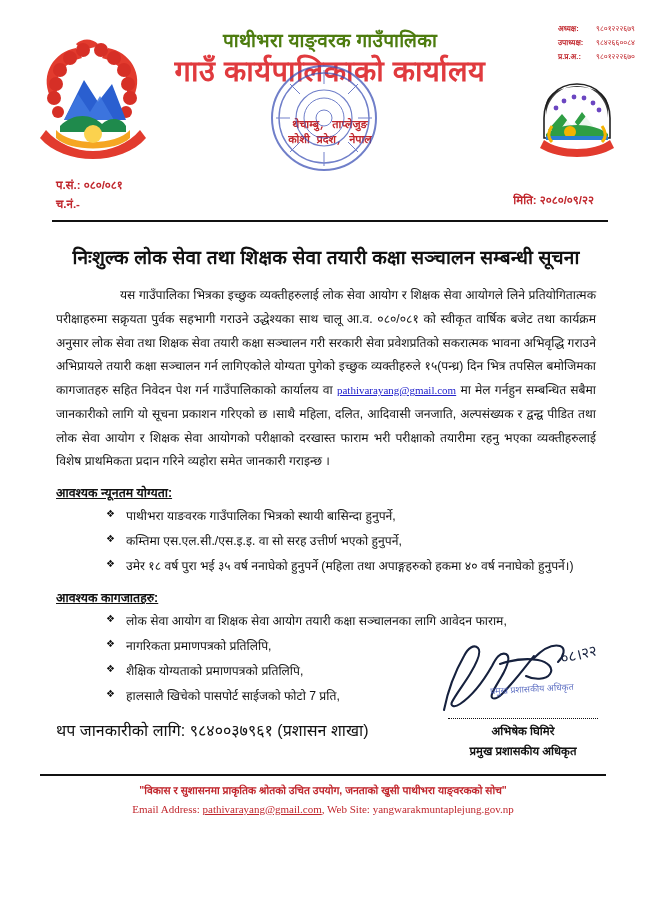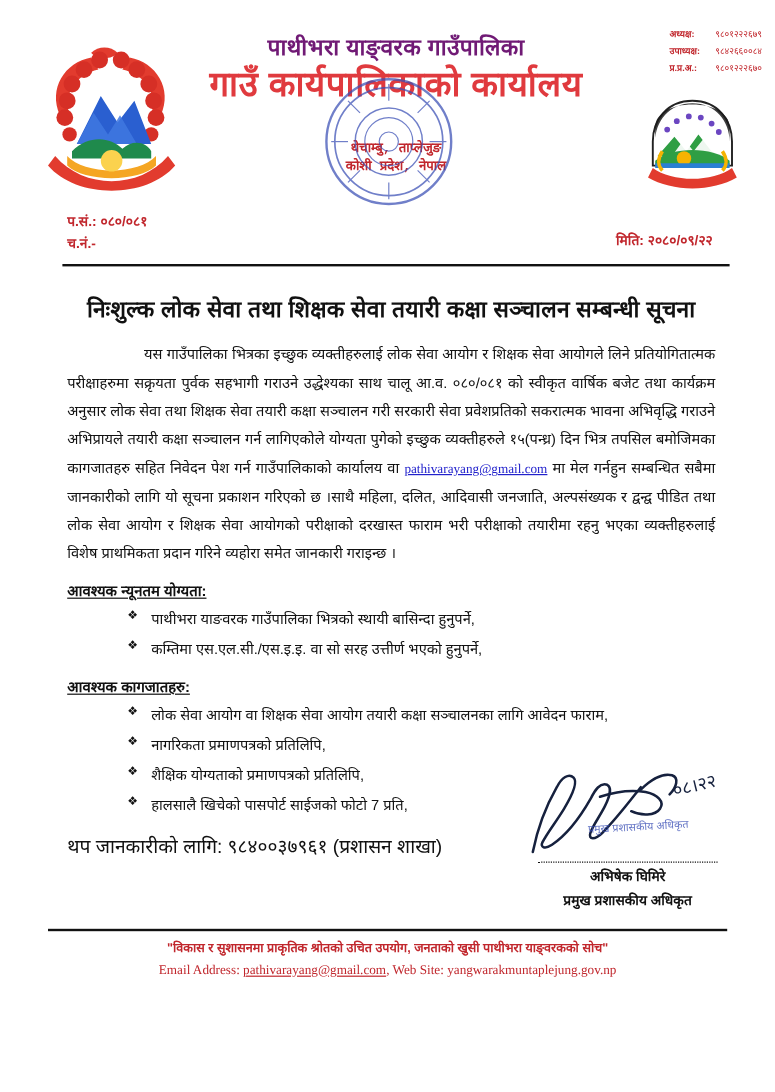--- a/index.html
+++ b/index.html
@@ -22,21 +22,21 @@
   .emblem-right{
     position:absolute;left:536px;top:80px;width:82px;height:84px;
   }
 
   .head-text{
     position:absolute;left:150px;top:30px;width:360px;
     text-align:center;
   }
   .org-name{
     font-family:"Liberation Sans","DejaVu Sans",sans-serif;
-    font-size:19px;font-weight:bold;color:#701a75;
+    font-size:19px;font-weight:bold;color:#4d7c0f;
     letter-spacing:0.3px;line-height:1.2;
     white-space:nowrap;
   }
   .office-name{
     font-family:"Liberation Sans","DejaVu Sans",sans-serif;
     font-size:29px;font-weight:bold;color:#e03a3e;
     letter-spacing:0.5px;line-height:1.15;margin-top:2px;
     white-space:nowrap;
   }
   .addr{
@@ -288,20 +288,21 @@
     <div class="notice-title">निःशुल्क लोक सेवा तथा शिक्षक सेवा तयारी कक्षा सञ्चालन सम्बन्धी सूचना</div>
 
     <p class="para">
       <span>यस गाउँपालिका भित्रका इच्छुक व्यक्तीहरुलाई लोक सेवा आयोग र शिक्षक सेवा आयोगले लिने प्रतियोगितात्मक परीक्षाहरुमा सक्रृयता पुर्वक सहभागी गराउने उद्धेश्यका साथ चालू आ.व. ०८०/०८१ को स्वीकृत वार्षिक बजेट तथा कार्यक्रम अनुसार लोक सेवा तथा शिक्षक सेवा तयारी कक्षा सञ्चालन गरी सरकारी सेवा प्रवेशप्रतिको सकरात्मक भावना अभिवृद्धि गराउने अभिप्रायले तयारी कक्षा सञ्चालन गर्न लागिएकोले योग्यता पुगेको इच्छुक व्यक्तीहरुले १५(पन्ध्र) दिन भित्र तपसिल बमोजिमका कागजातहरु सहित निवेदन पेश गर्न गाउँपालिकाको कार्यालय वा </span><a href="#">pathivarayang@gmail.com</a><span> मा मेल गर्नहुन सम्बन्धित सबैमा जानकारीको लागि यो सूचना प्रकाशन गरिएको छ ।साथै महिला, दलित, आदिवासी जनजाति, अल्पसंख्यक र द्वन्द्व पीडित तथा लोक सेवा आयोग र शिक्षक सेवा आयोगको परीक्षाको दरखास्त फाराम भरी परीक्षाको तयारीमा रहनु भएका व्यक्तीहरुलाई विशेष प्राथमिकता प्रदान गरिने व्यहोरा समेत जानकारी गराइन्छ ।</span>
     </p>
 
     <div class="sec-head">आवश्यक न्यूनतम योग्यता:</div>
     <ul class="bullets">
       <li>पाथीभरा याङवरक गाउँपालिका भित्रको स्थायी बासिन्दा हुनुपर्ने,</li>
       <li>कम्तिमा एस.एल.सी./एस.इ.इ. वा सो सरह उत्तीर्ण भएको हुनुपर्ने,</li>
+      <li>उमेर १८ वर्ष पुरा भई ३५ वर्ष ननाघेको हुनुपर्ने (महिला तथा अपाङ्गहरुको हकमा ४० वर्ष ननाघेको हुनुपर्ने।)</li>
     </ul>
 
     <div class="sec-head">आवश्यक कागजातहरु:</div>
     <ul class="bullets">
       <li>लोक सेवा आयोग वा शिक्षक सेवा आयोग तयारी कक्षा सञ्चालनका लागि आवेदन फाराम,</li>
       <li>नागरिकता प्रमाणपत्रको प्रतिलिपि,</li>
       <li>शैक्षिक योग्यताको प्रमाणपत्रको प्रतिलिपि,</li>
       <li>हालसालै खिचेको पासपोर्ट साईजको फोटो 7 प्रति,</li>
     </ul>
 

